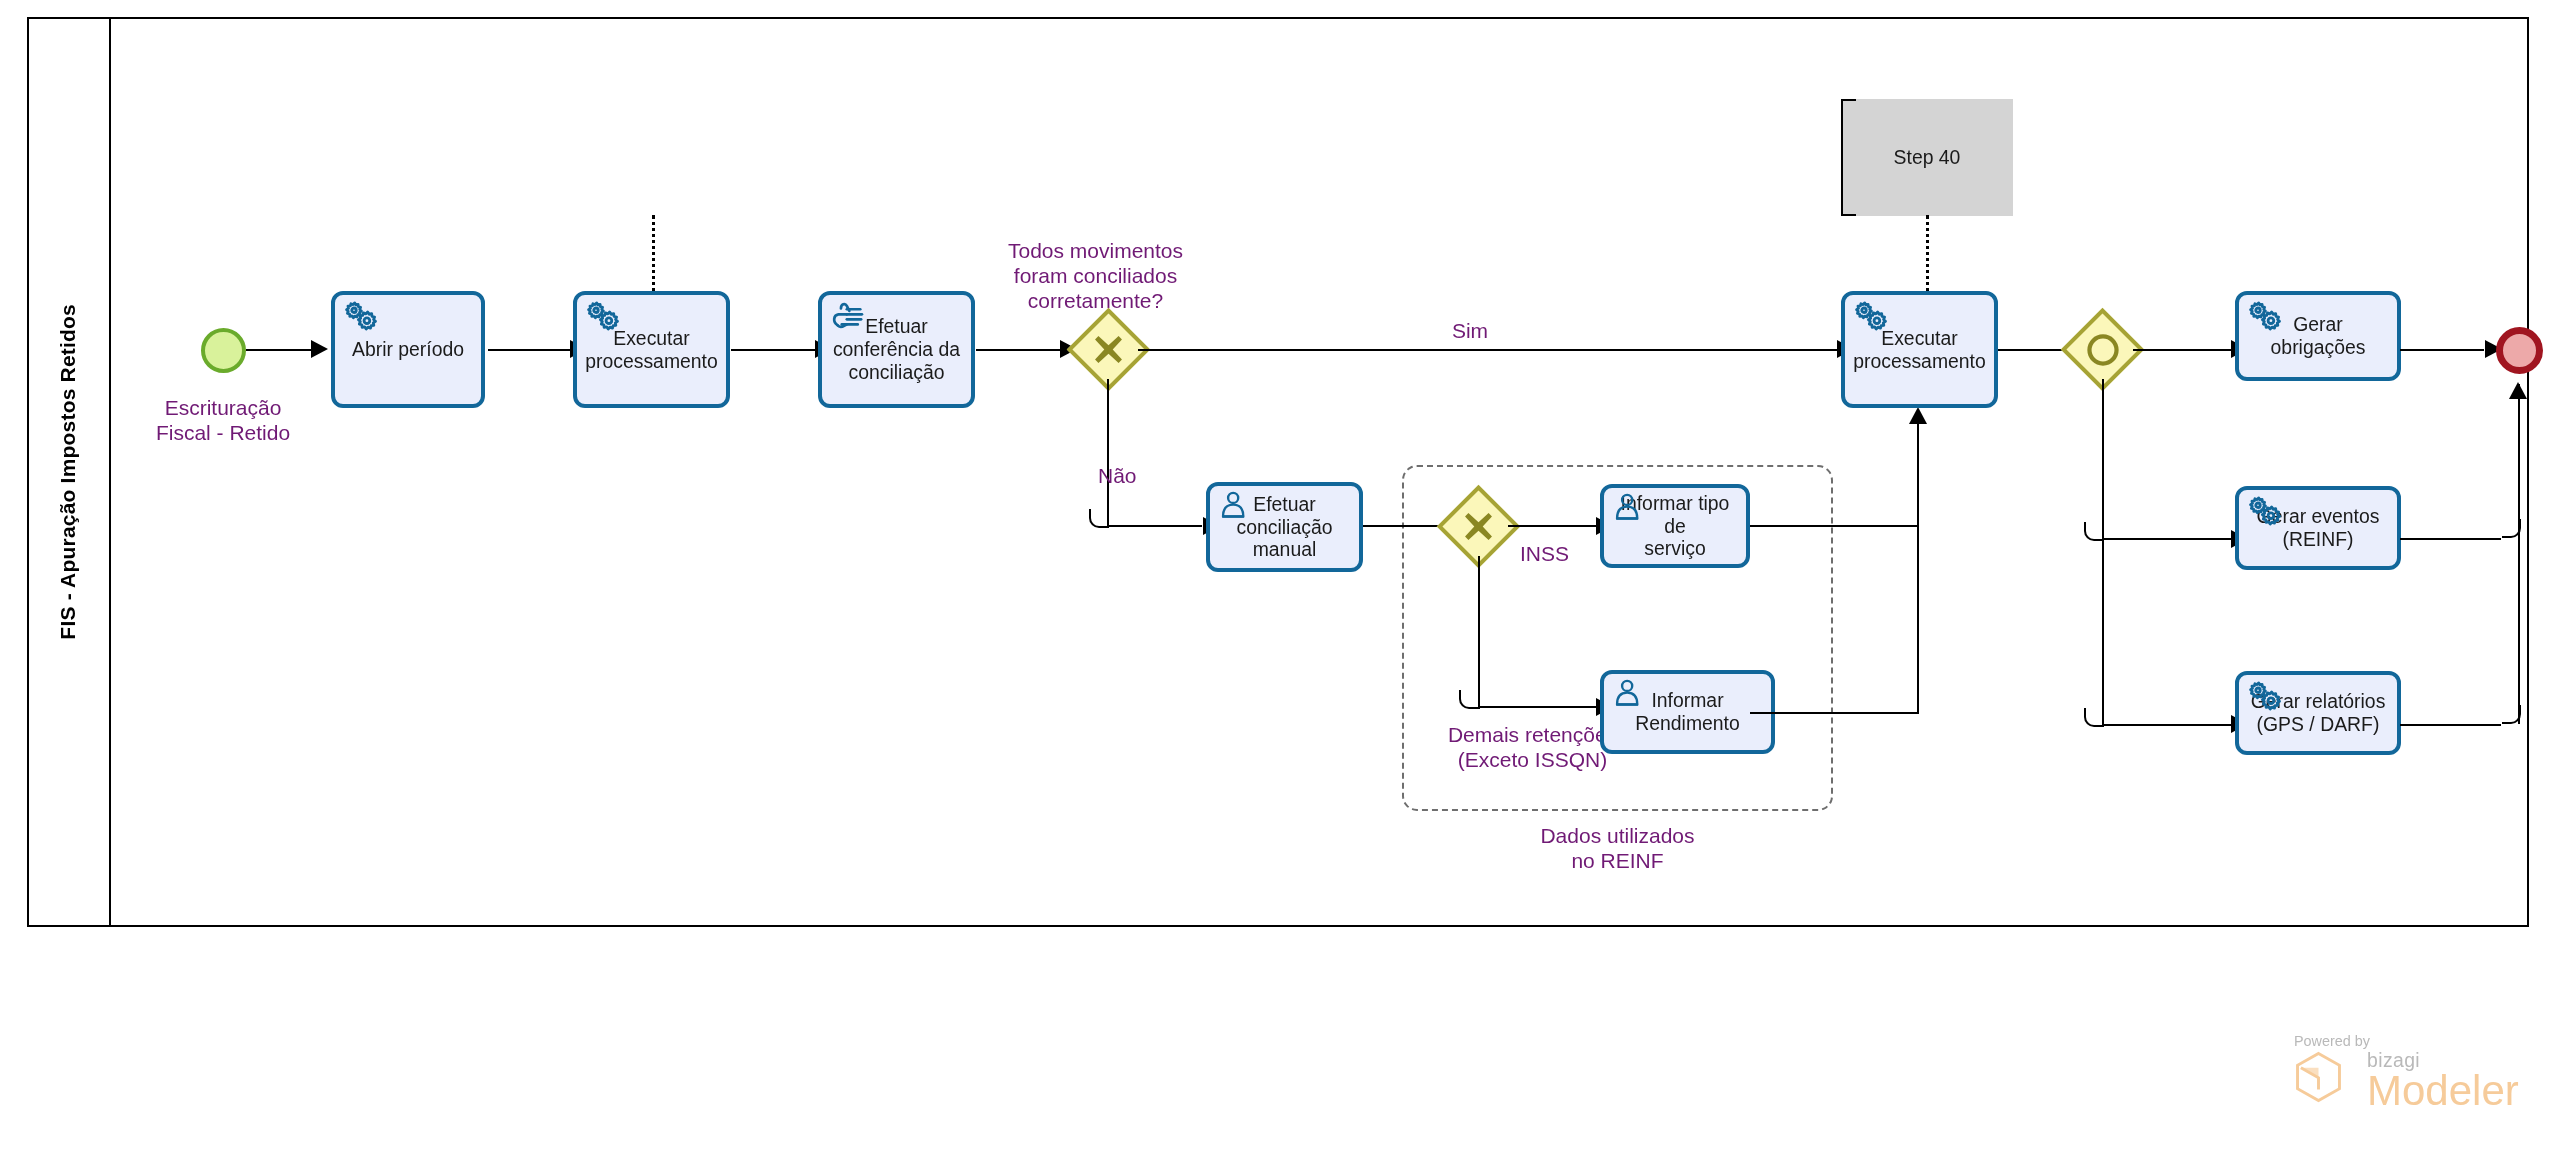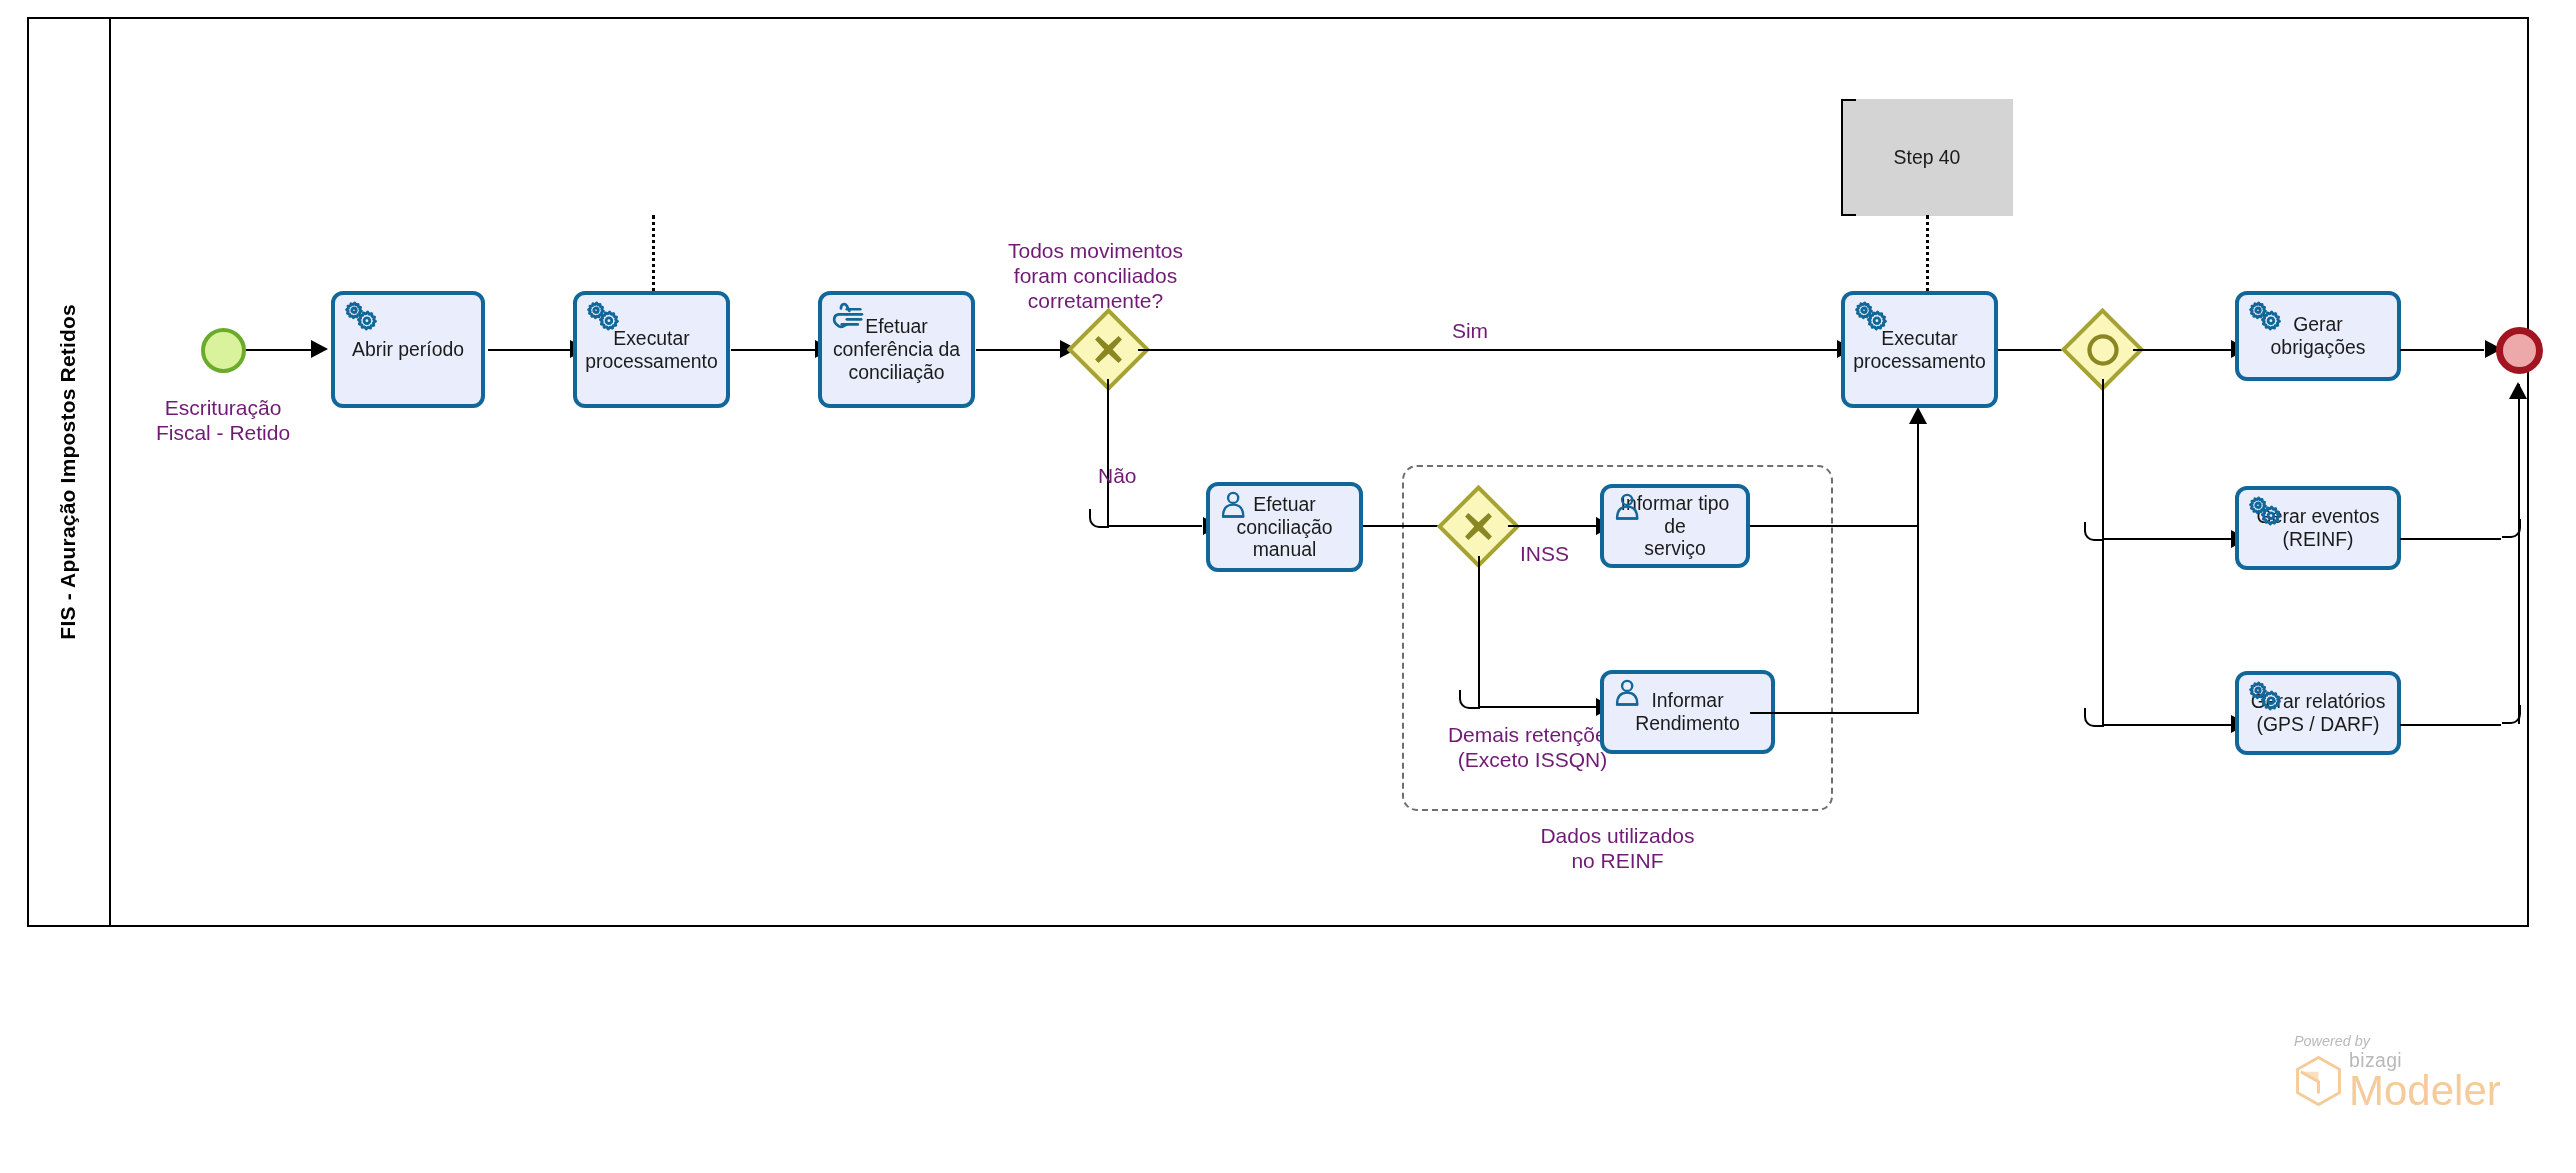--- a/index.html
+++ b/index.html
@@ -63,22 +63,22 @@
       border-bottom-left-radius:10px;box-sizing:border-box;}
   .corner-br{position:absolute;border-right:2.5px solid #000;border-bottom:2.5px solid #000;
       border-bottom-right-radius:10px;box-sizing:border-box;}
 
   
   .group{position:absolute;box-sizing:border-box;
      border:2.5px dashed #6e6e6e;border-radius:15px;}
 
   
   .wm{position:absolute;right:29px;bottom:62px;width:253px;}
-  .wm-powered{font-size:14.4px;color:#b9b9b9;margin-bottom:1.7px;font-style:italic;}
-  .wm-row{display:flex;align-items:center;gap:6px;}
+  .wm-powered{font-size:14.4px;color:#b9b9b9;margin-bottom:1.7px;}
+  .wm-row{display:flex;gap:24px;}
   .wm-text{display:flex;flex-direction:column;line-height:1;}
   .wm-bizagi{font-size:19.4px;color:#b9b9b9;letter-spacing:0.4px;}
   .wm-modeler{font-size:42px;color:#f6cb9a;line-height:1;}
 </style>
 </head>
 <body>
 
 <div id="canvas">
 
   <div class="pool"></div>

